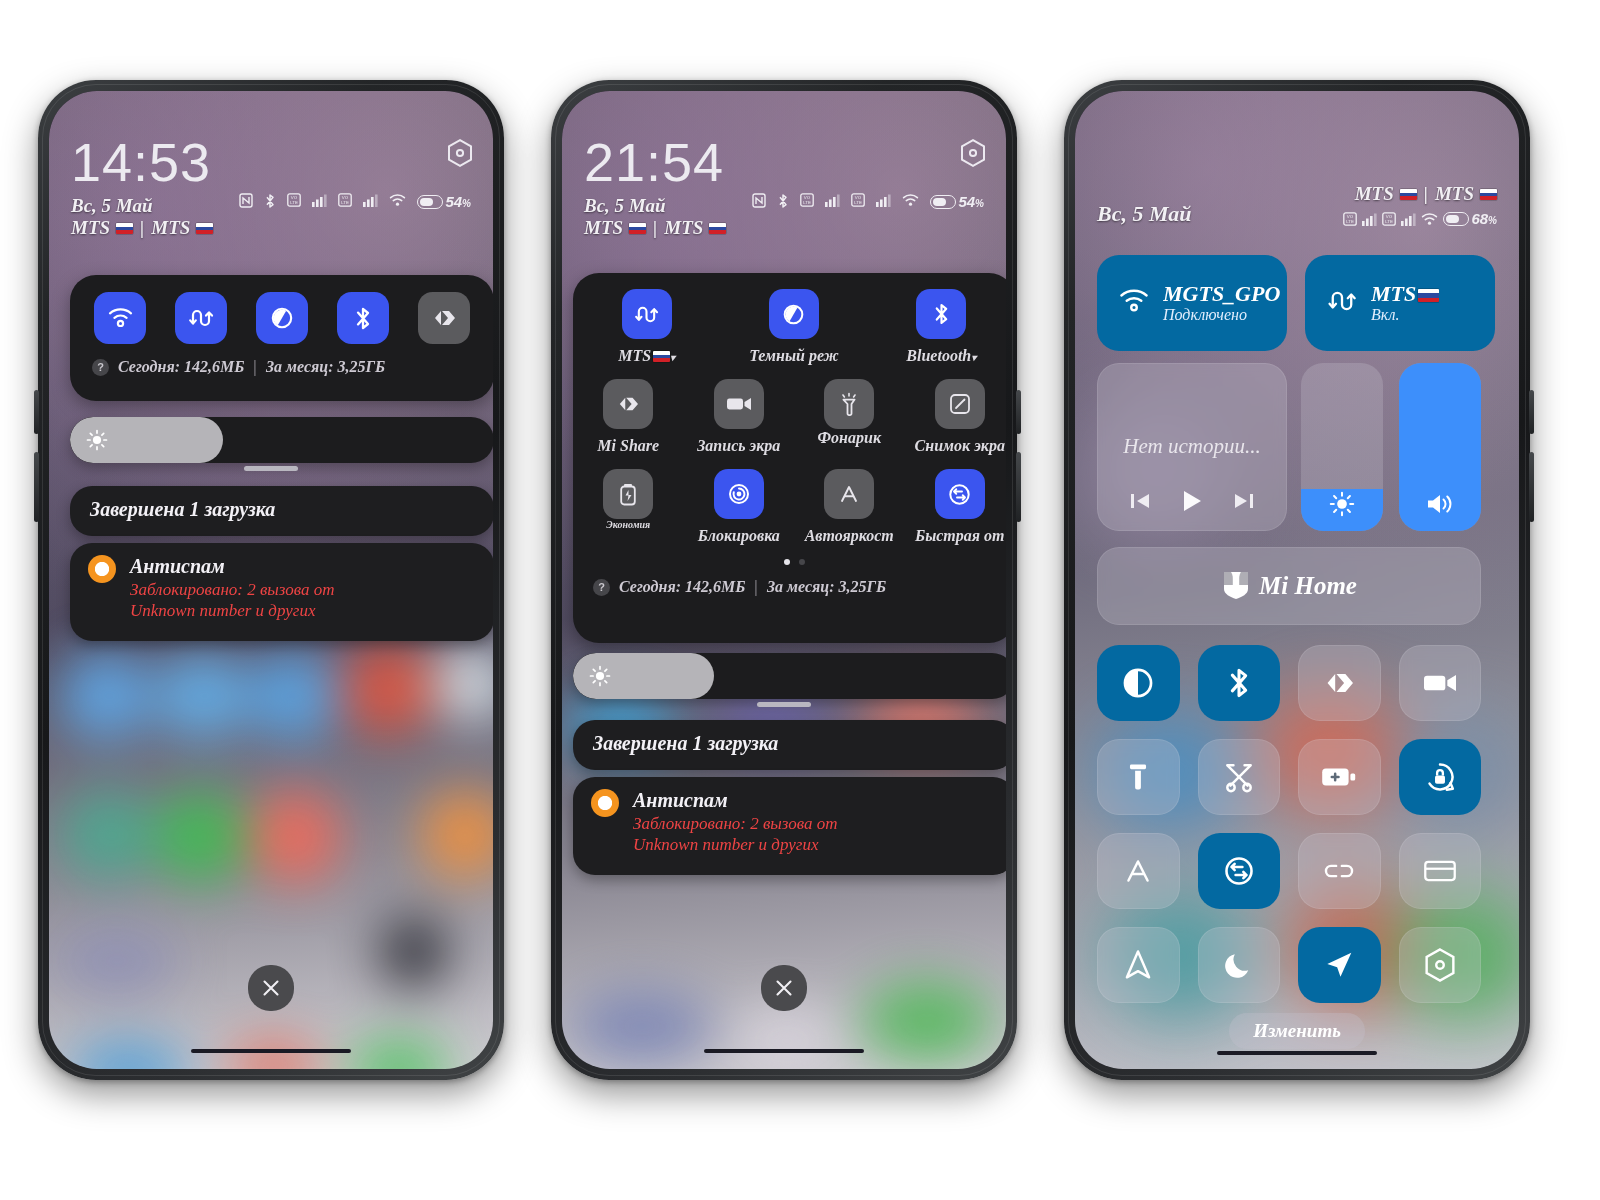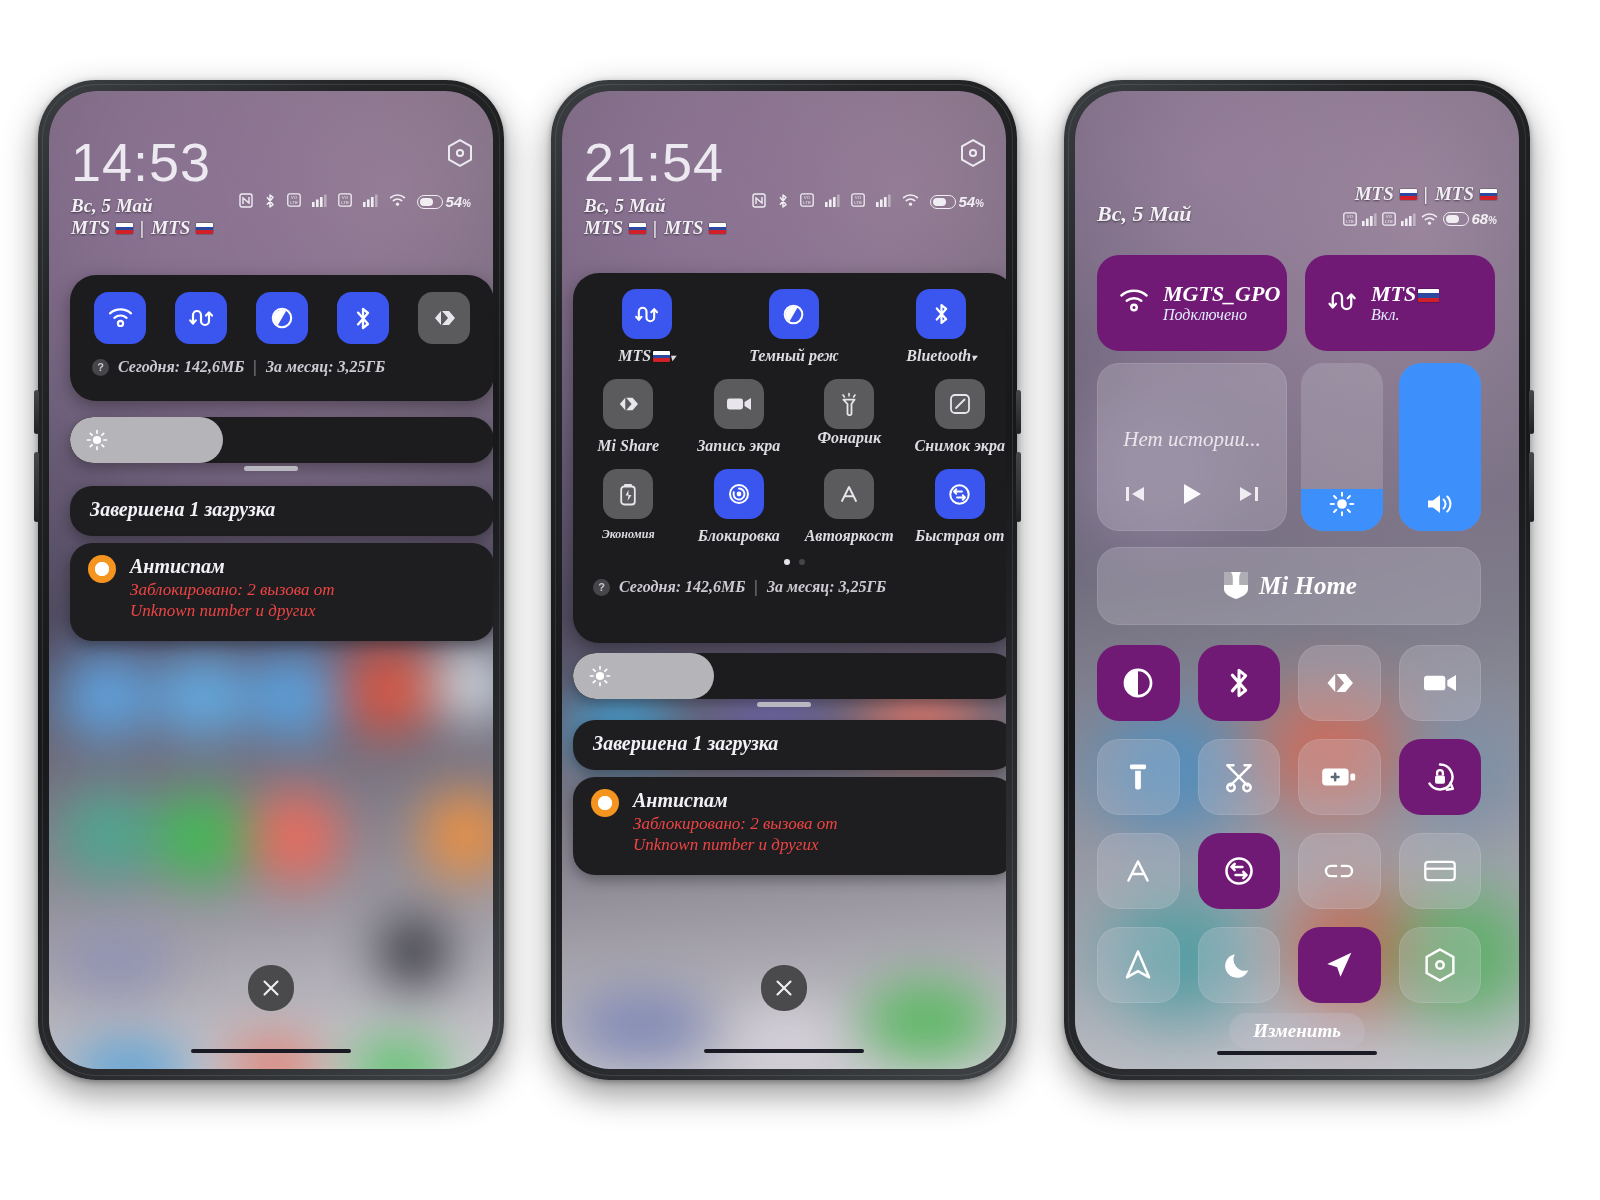--- a/index.html
+++ b/index.html
@@ -103,21 +103,21 @@
   .appdot{ width:28px;height:28px;border-radius:50%;
     background:radial-gradient(circle at 50% 50%, #ffffff 0 34%, #f5941f 38% 100%); }
   .closebtn{ position:absolute; width:46px;height:46px;border-radius:22px;
     background:#4a4a4d; display:flex;align-items:center;justify-content:center; }
   .homebar{ position:absolute; height:4px; border-radius:2px; background:#1a1a24; }
 
   
   .cc-tile{ position:absolute; border-radius:22px; }
   .glass{ background:rgba(210,205,215,.26); backdrop-filter:blur(6px);
     border:1px solid rgba(255,255,255,.10); }
-  .blue{ background:#701a75; }
+  .blue{ background:#0369a1; }
   .cc-big{ display:flex; align-items:center; gap:14px; padding-left:22px; }
   .cc-big .txt{ line-height:1.15; }
   .cc-big .t1{ color:#fff; font-style:italic; font-weight:bold; white-space:nowrap;
     overflow:hidden; }
   .cc-big .t2{ color:#e2eefd; font-style:italic; }
   .player .ph{ color:#e9e6ec; font-style:italic; }
   .player .ctrls{ display:flex; align-items:center; justify-content:space-around; }
   .vslider{ position:absolute; border-radius:22px; overflow:hidden; }
   .vslider .track{ position:absolute; inset:0; background:rgba(205,200,212,.26); }
   .vslider .fl{ position:absolute; left:0; right:0; bottom:0; background:#3d8ffb; }
@@ -486,21 +486,21 @@
 
         <div style="display:flex; justify-content:space-around; padding-top:14px;">
           <div style="width:102px; text-align:center;">
             <div class="toggle off" style="width:50px;height:50px;margin:0 auto;">
               <svg width="18" height="23" viewBox="0 0 18 23">
                   <rect x="5" y="1" width="8" height="2.5" rx="1" fill="#e8e6ec"></rect>
                   <rect x="2.2" y="3.5" width="13.6" height="18" rx="3" fill="none" stroke="#e8e6ec" stroke-width="1.8"></rect>
                   <path d="M9.5 7 L6.5 12.5 h3 L8.5 18 l4-6h-3z" fill="#e8e6ec"></path>
                 </svg>
             </div>
-            <div class="tlabel" style="font-size:12px; margin-top:8px;">Экономия</div>
+            <div class="tlabel" style="font-size:10px; ">Экономия</div>
           </div>
           <div style="width:102px; text-align:center;">
             <div class="toggle on" style="width:50px;height:50px;margin:0 auto;">
               <svg width="24" height="24" viewBox="0 0 24 24">
                   <circle cx="12" cy="12" r="9" fill="none" stroke="#fff" stroke-width="2"></circle>
                   <path d="M12 6.5a5.5 5.5 0 1 1-5.2 3.7" fill="none" stroke="#fff" stroke-width="2" stroke-linecap="round"></path>
                   <circle cx="12" cy="12" r="2.4" fill="#fff"></circle>
                 </svg>
             </div>
             <div class="tlabel" style="font-size:16px; margin-top:8px;">Блокировка</div>
@@ -677,21 +677,21 @@
             </svg>
         </span>
         <div class="txt">
           <div class="t1" style="font-size:22px;">
             <span>MTS</span><i class="flag" style="width:21px;height:13px;"></i>
           </div>
           <div class="t2" style="font-size:16px;">Вкл.</div>
         </div>
       </div>
 
-      <div class="cc-tile glass player" style="left:22px; top:272px; width:190px; height:168px; padding:9px;">
+      <div class="cc-tile glass player" style="left:22px; top:272px; width:190px; height:168px; padding:16px;">
         <div class="ph" style="font-size:21px; text-align:center; margin-top:54px;">Нет истории...</div>
         <div class="ctrls" style="margin-top:30px;">
           <span>
             <svg width="22" height="20" viewBox="0 0 22 20">
                 <rect x="2" y="3" width="3" height="14" fill="#efedf2"></rect>
                 <path d="M20 3 L8 10 L20 17 Z" fill="#efedf2"></path>
               </svg>
           </span>
           <span>
             <svg width="22" height="24" viewBox="0 0 22 24">

